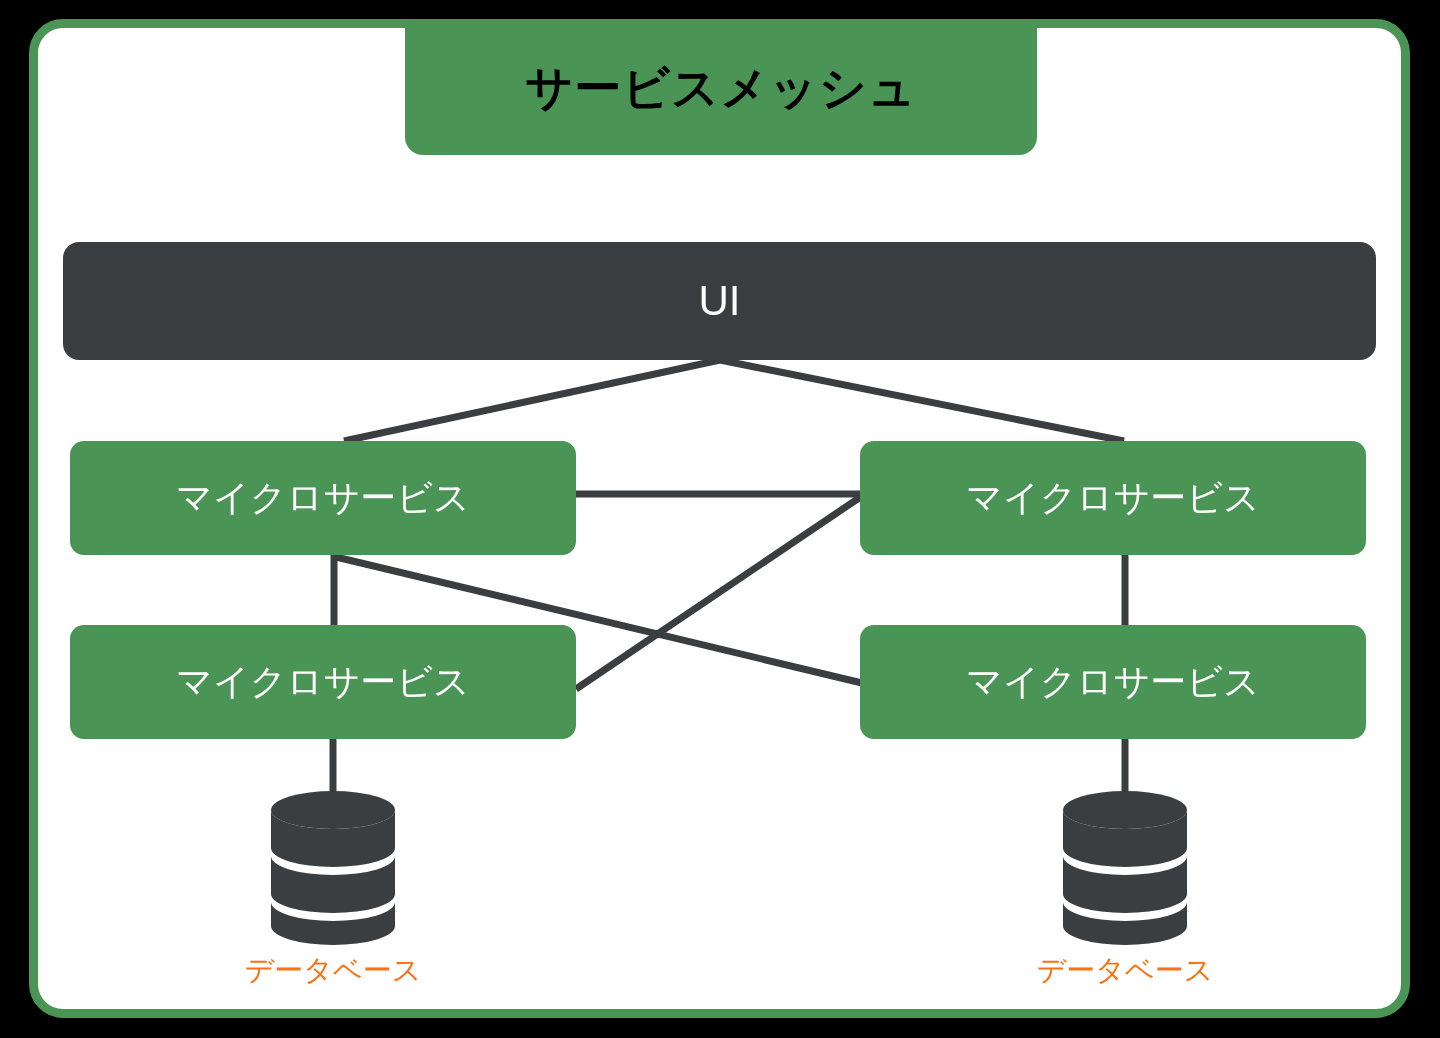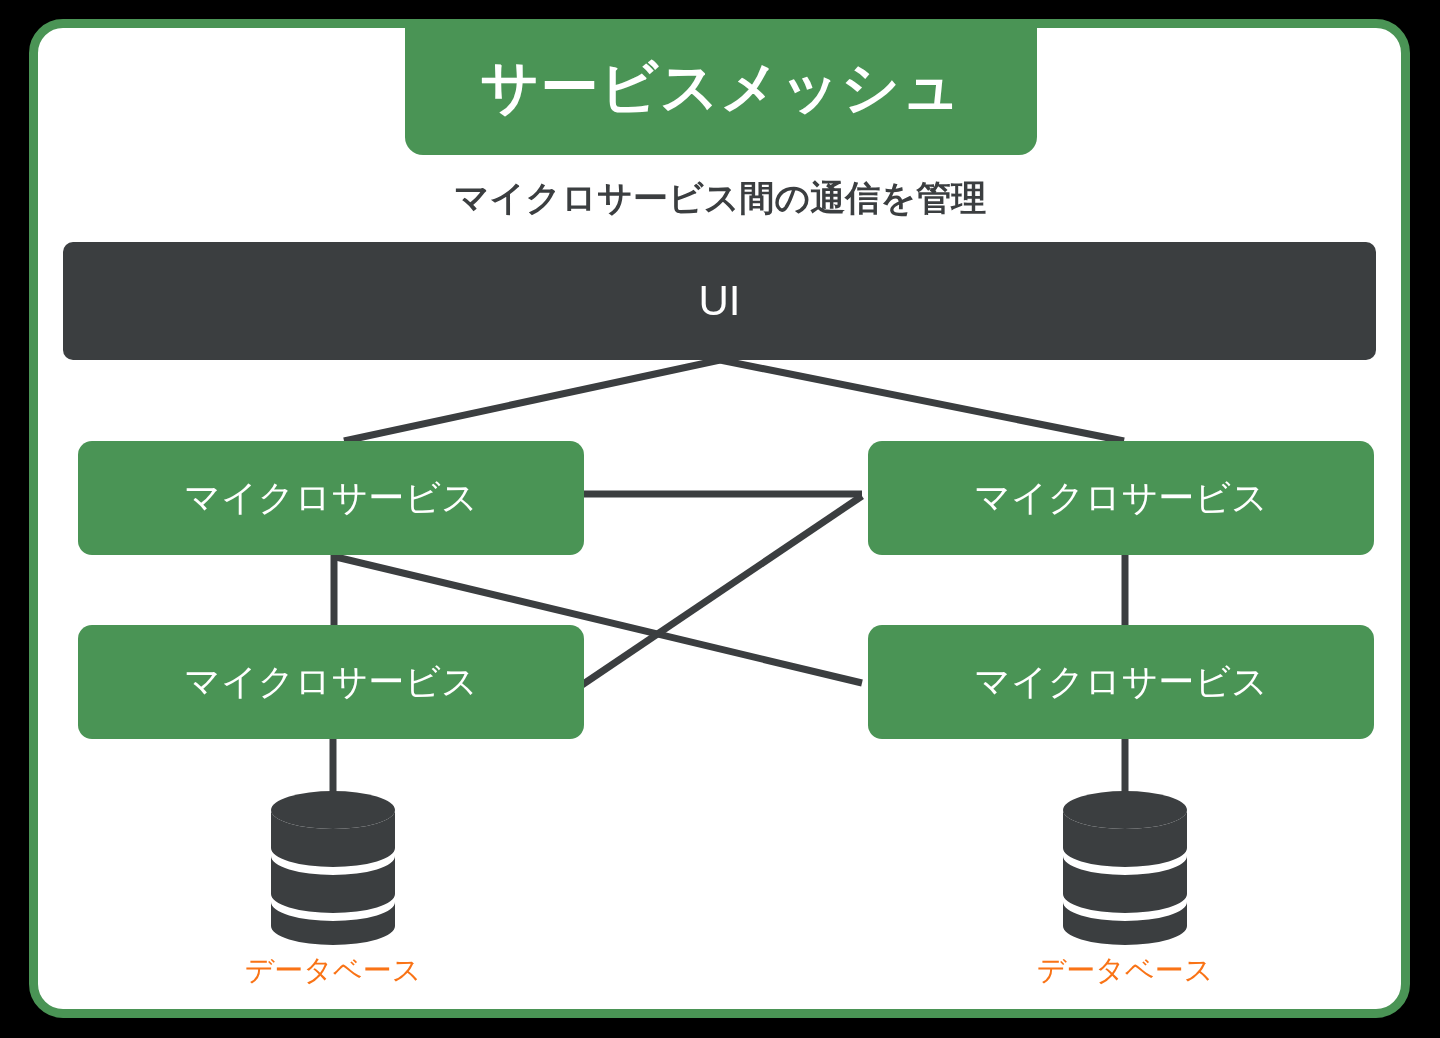--- a/index.html
+++ b/index.html
@@ -43,22 +43,22 @@
     height: 136px;
     background: #4a9455;
     border-bottom-left-radius: 18px;
     border-bottom-right-radius: 18px;
     display: flex;
     align-items: center;
     justify-content: center;
     z-index: 6;
   }
   .title-text {
-    color: #ffffff;
-    font-size: 58px;
+    color: #000000;
+    font-size: 47px;
     font-weight: 700;
     letter-spacing: 1px;
     line-height: 1;
   }
 
   
   .subtitle {
     position: absolute;
     left: 0;
     top: 175px;
@@ -81,21 +81,21 @@
   }
 
   
   .ui-bar {
     position: absolute;
     left: 63px;
     top: 242px;
     width: 1313px;
     height: 118px;
     background: #3b3e40;
-    border-radius: 10px;
+    border-radius: 16px;
     display: flex;
     align-items: center;
     justify-content: center;
     z-index: 3;
   }
   .ui-bar-label {
     color: #ffffff;
     font-size: 42px;
     font-weight: 400;
     line-height: 1;
@@ -105,21 +105,20 @@
   .ms-box {
     position: absolute;
     width: 506px;
     height: 114px;
     background: #4a9455;
     border-radius: 14px;
     display: flex;
     align-items: center;
     justify-content: center;
     z-index: 3;
-    margin-left: 8px;
   }
   .ms-box.tl { left: 70px;  top: 441px; }
   .ms-box.tr { left: 860px; top: 441px; }
   .ms-box.bl { left: 70px;  top: 625px; }
   .ms-box.br { left: 860px; top: 625px; }
   .ms-label {
     color: #ffffff;
     font-size: 36px;
     font-weight: 400;
     line-height: 1;
@@ -172,21 +171,20 @@
 
       <line x1="333" y1="739" x2="333" y2="800"></line>
       <line x1="1125" y1="739" x2="1125" y2="800"></line>
     </g>
   </svg>
 
   <div class="title-banner">
     <span class="title-text">サービスメッシュ</span>
   </div>
 
-  <div class="subtitle">マイクロサービス間の通信を管理</div>
 
   <div class="ui-bar">
     <span class="ui-bar-label">UI</span>
   </div>
 
   <div class="ms-box tl">
     <span class="ms-label">マイクロサービス</span>
   </div>
   <div class="ms-box tr">
     <span class="ms-label">マイクロサービス</span>

